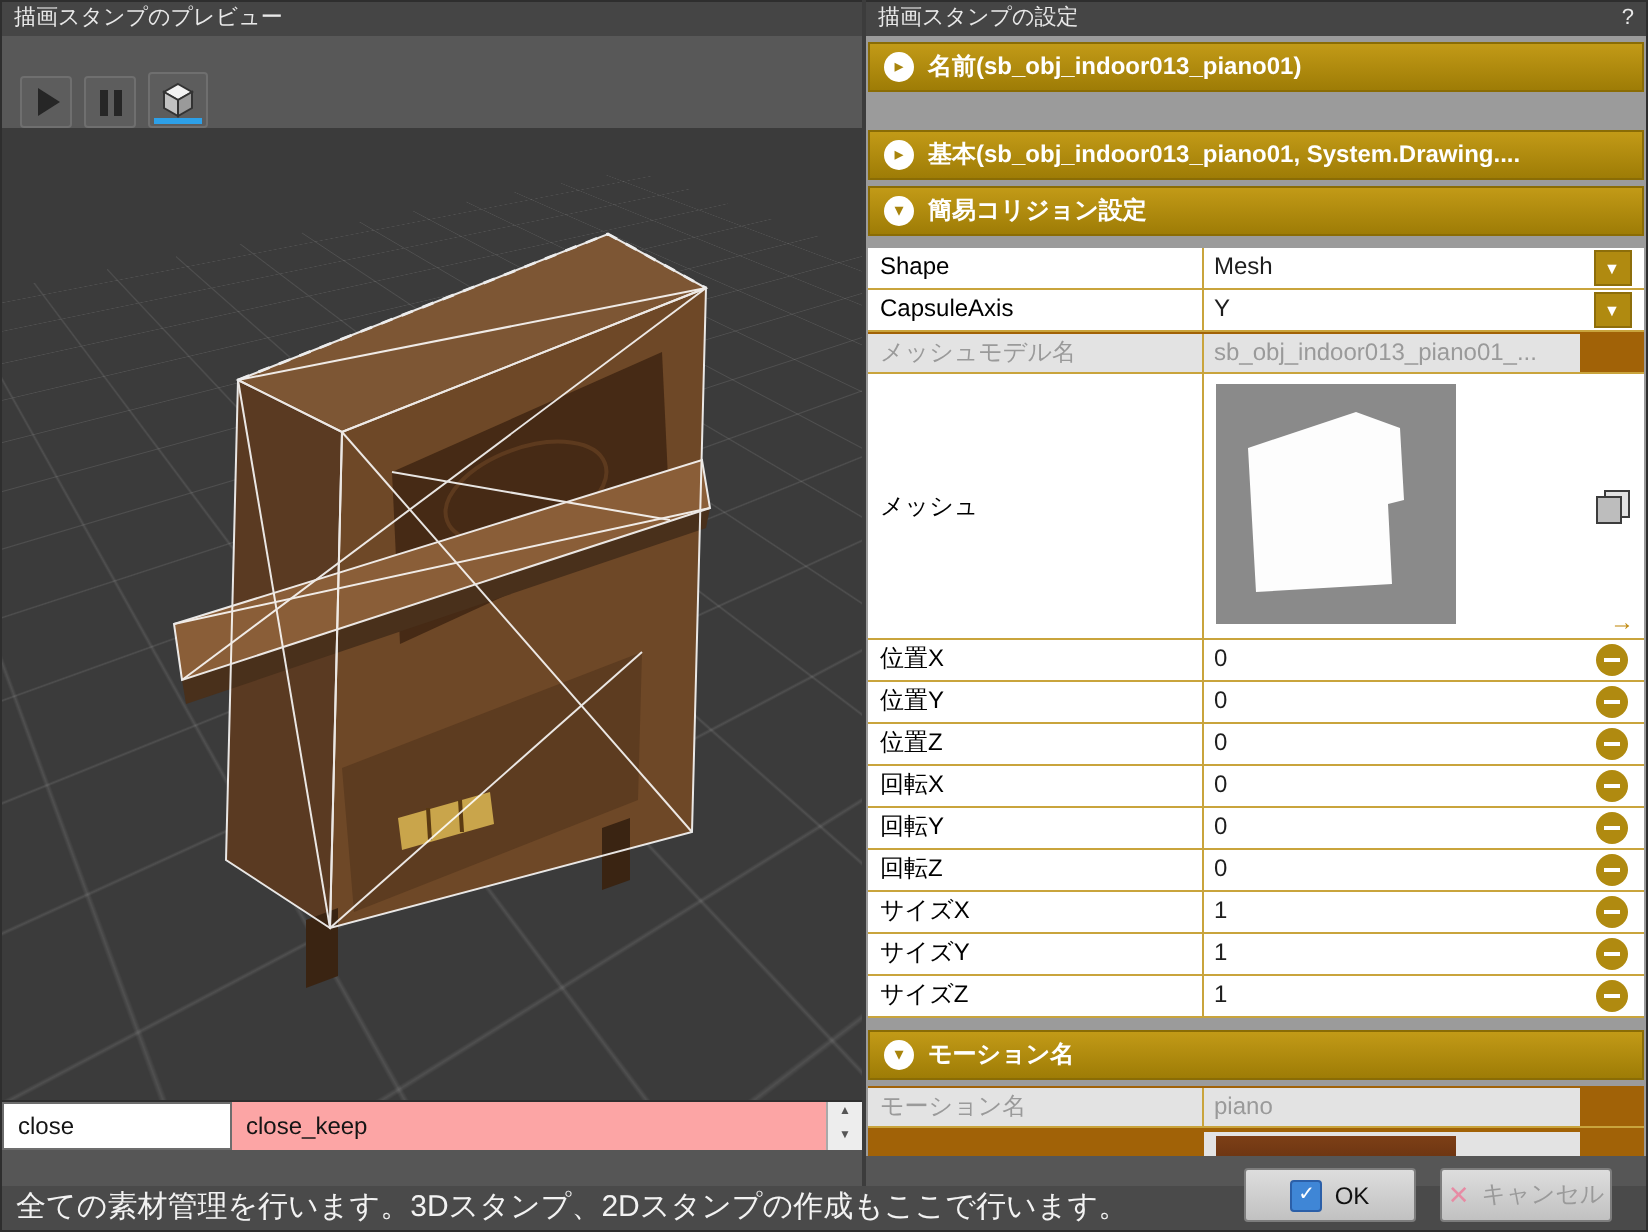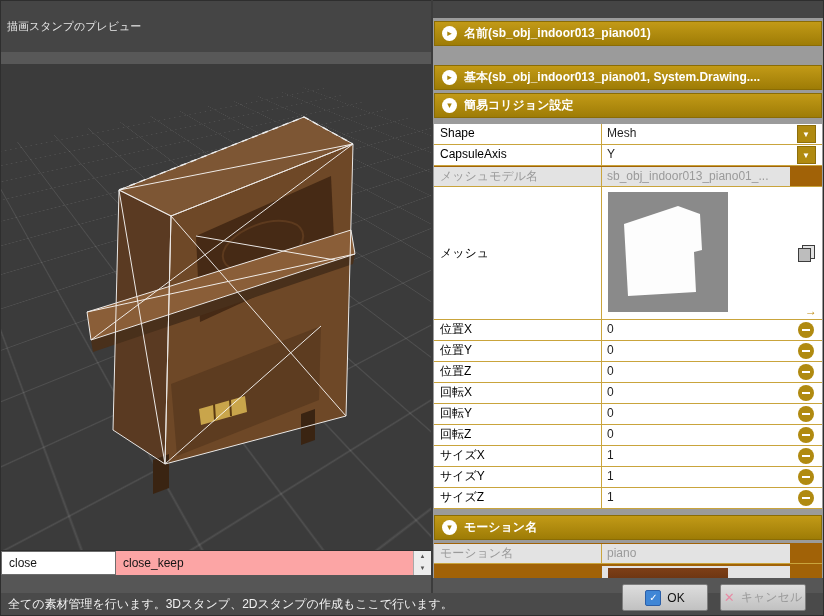--- a/index.html
+++ b/index.html
@@ -1,21 +1,21 @@
 <!DOCTYPE html>
 <html><head>
 <meta charset="utf-8">
 <style>
   html,body{margin:0;padding:0;width:824px;height:616px;background:#565656;overflow:hidden;
     font-family:"Liberation Sans","DejaVu Sans",sans-serif;position:relative;}
   .window{position:absolute;inset:0;box-shadow:inset 0 0 0 1px #2e2e2e;}
 
   
   .titlebar{height:17px;background:#454545;color:#e9e9e9;font-size:11px;line-height:17px;
-    padding:17px 6px;display:flex;justify-content:space-between;white-space:nowrap;overflow:hidden;}
+    padding:0 6px;display:flex;justify-content:space-between;white-space:nowrap;overflow:hidden;}
 
   
   .left-panel{position:absolute;left:1px;top:1px;width:430px;height:573px;}
   .toolbar{height:46px;background:#585858;display:flex;align-items:flex-end;gap:6px;padding:0 0 5px 9px;}
   .tb-btn{position:relative;width:26px;height:26px;background:#5d5d5d;border:1px solid #6f6f6f;
     border-radius:2px;display:flex;align-items:center;justify-content:center;padding:0;cursor:pointer;}
   .tb-btn.wide{width:30px;height:28px;}
   .play-tri{width:0;height:0;border-left:11px solid #262626;border-top:7px solid transparent;border-bottom:7px solid transparent;margin-left:2px;}
   .pause-bars{display:flex;gap:3px;}
   .pause-bars i{display:block;width:4px;height:13px;background:#262626;}
@@ -68,21 +68,21 @@
   .swap-icon{position:relative;width:17px;height:17px;}
   .swap-icon::before{content:"";position:absolute;right:0;top:0;width:11px;height:12px;background:#e2e2e2;border:1px solid #3c3c3c;}
   .swap-icon::after{content:"";position:absolute;left:0;bottom:0;width:11px;height:12px;background:#bdbdbd;border:1px solid #3c3c3c;}
   .gold-arrow{position:absolute;right:5px;bottom:2px;color:#c08a10;font-size:12px;font-weight:bold;line-height:12px;}
 
   .prop-row.partial{height:40px;border-bottom:none;}
   .motion-thumb{width:120px;height:36px;margin:2px 0 0 1px;background:linear-gradient(#7d3f16,#49200a);}
 
   
   .bottom-bar{position:absolute;left:1px;right:1px;bottom:1px;height:22px;background:#4a4a4a;color:#f2f2f2;
-    font-size:12px;line-height:22px;padding-left:7px;white-space:nowrap;overflow:hidden;}
+    font-size:15px;line-height:22px;padding-left:7px;white-space:nowrap;overflow:hidden;}
   .dialog-buttons{position:absolute;right:18px;bottom:5px;display:flex;gap:12px;}
   .dlg-btn{width:84px;height:25px;background:linear-gradient(#dddddd,#c1c1c1);border:1px solid #7d7d7d;
     border-radius:2px;display:flex;align-items:center;justify-content:center;gap:6px;font-size:12px;cursor:pointer;}
   .check-icon{width:14px;height:14px;background:#3f86d6;border:1px solid #2b5fa8;color:#fff;font-size:10px;
     line-height:13px;text-align:center;border-radius:2px;}
   .ok-label{color:#111;}
   .cancel-x{color:#e78ba4;font-weight:bold;font-size:13px;line-height:13px;}
   .cancel-label{color:#9a9a9a;}
 </style>
 </head>

